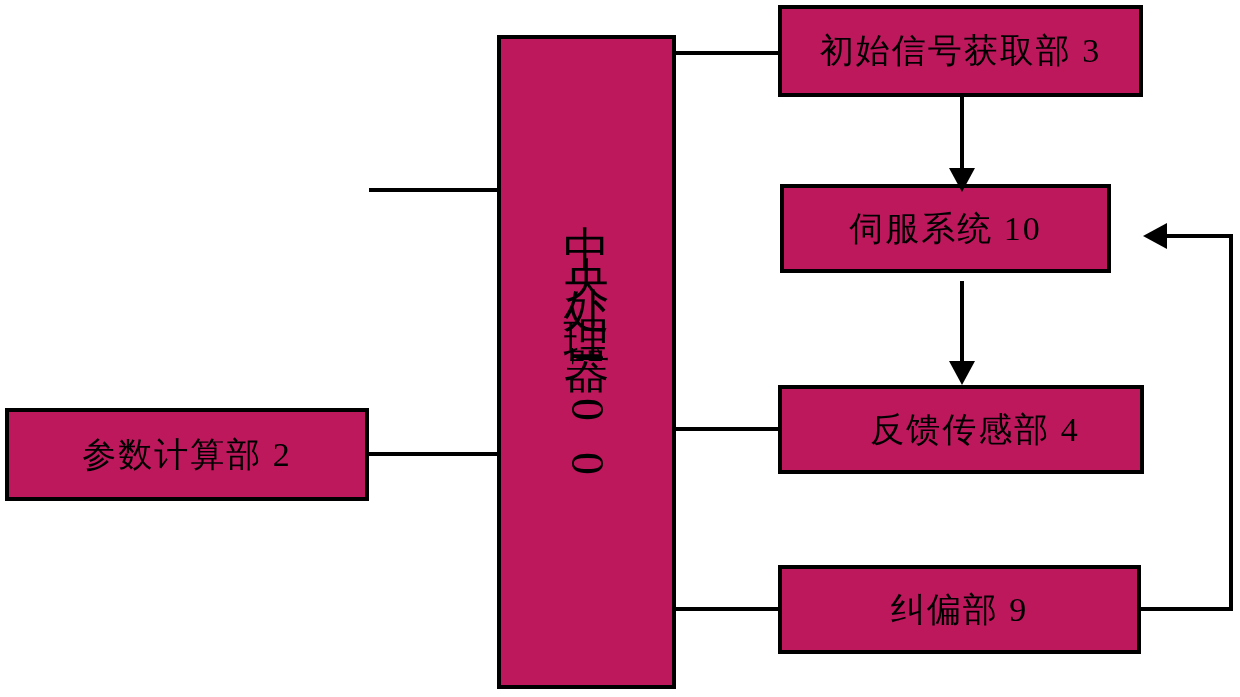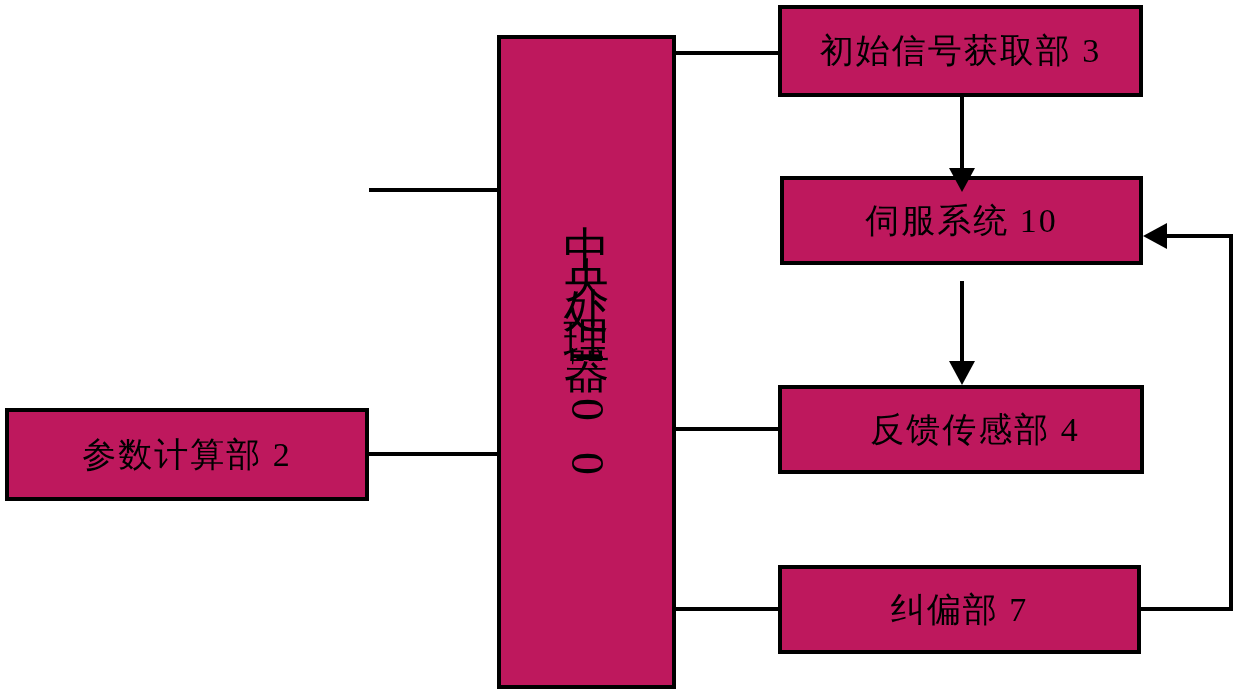--- a/index.html
+++ b/index.html
@@ -37,21 +37,21 @@
   .box-cpu .vtext {
     writing-mode: vertical-rl;
     text-orientation: mixed;
     font-size: 46px;
     letter-spacing: 31px;
     line-height: 1;
     margin-bottom: 30px;
   }
   
   .box-initial    { left: 778px; top: 5px;   width: 365px; height: 92px; }
-  .box-servo      { left: 780px; top: 176px; width: 363px; height: 89px; justify-content: center; }
+  .box-servo      { left: 780px; top: 184px; width: 331px; height: 89px; justify-content: center; }
   .box-feedback   { left: 778px; top: 385px; width: 366px; height: 89px; padding-left: 28px; }
   .box-correction { left: 778px; top: 565px; width: 363px; height: 89px; }
 
   
   .line {
     position: absolute;
     background: #000000;
   }
   .l-storage-cpu  { left: 369px;  top: 188px; width: 128px; height: 4px; }
   .l-param-cpu    { left: 367px;  top: 452px; width: 130px; height: 4px; }
@@ -102,21 +102,21 @@
   <div class="node box-initial">
     <span>初始信号获取部 3</span>
   </div>
   <div class="node box-servo">
     <span>伺服系统 10</span>
   </div>
   <div class="node box-feedback">
     <span>反馈传感部 4</span>
   </div>
   <div class="node box-correction">
-    <span>纠偏部 7</span>
+    <span>纠偏部 9</span>
   </div>
 
   <div class="line l-storage-cpu"></div>
   <div class="line l-param-cpu"></div>
   <div class="line l-cpu-initial"></div>
   <div class="line l-cpu-feedback"></div>
   <div class="line l-cpu-correction"></div>
 
   <div class="line l-initial-servo"></div>
   <div class="arrow a-down a-initial-servo"></div>

